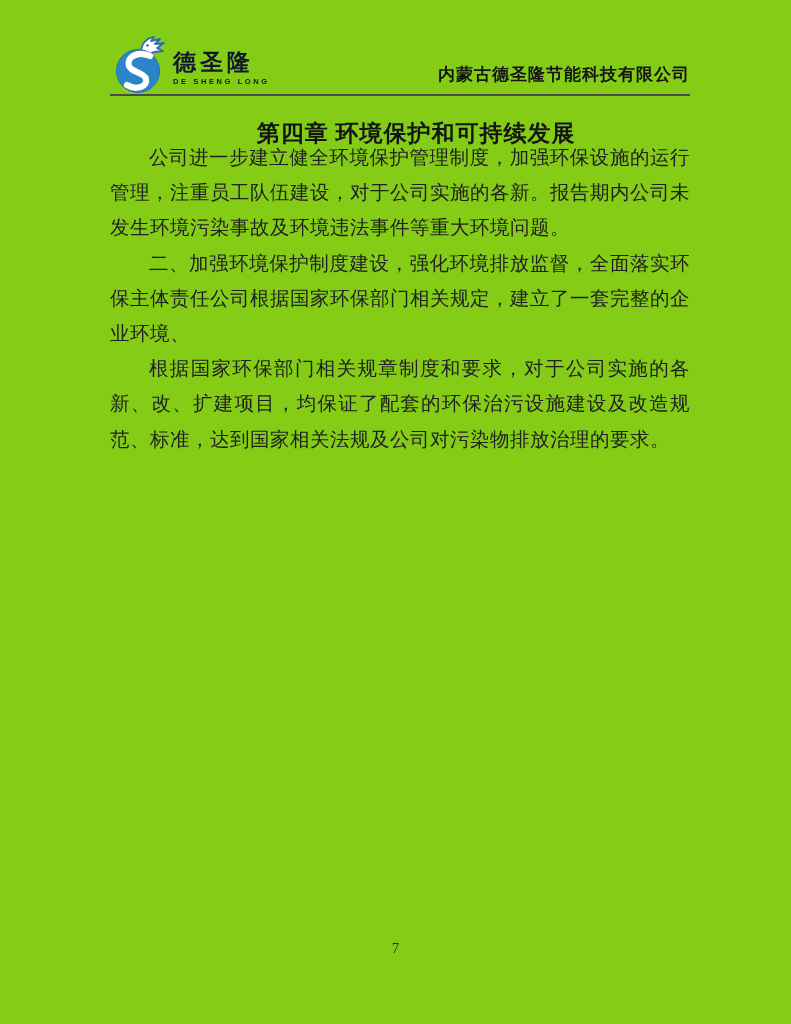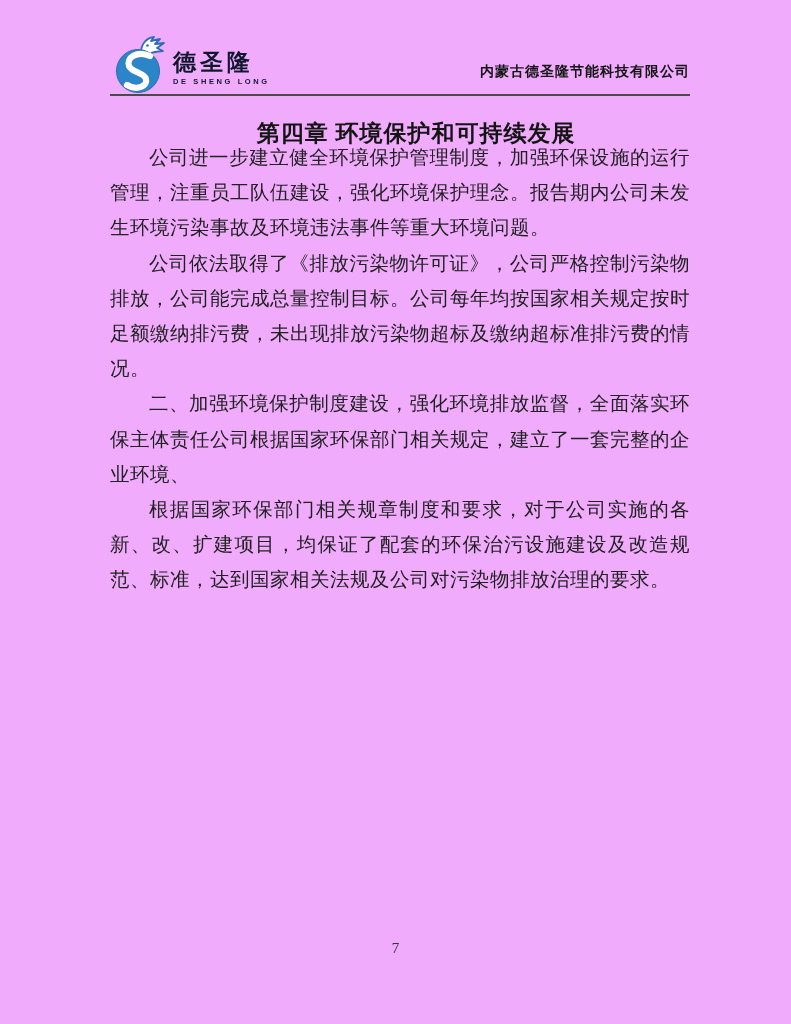--- a/index.html
+++ b/index.html
@@ -6,21 +6,21 @@
   body {
     width: 791px; height: 1024px;
     background: #ffffff;
     position: relative;
     overflow: hidden;
     font-family: "Liberation Serif", serif;
     color: var(--body-text, #212121);
   }
   .page {
     position: absolute; inset: 0;
-    background: #f0abfc;
+    background: #84cc16;
   }
   
   .logo {
     position: absolute; left: 114px; top: 34px;
     display: flex; align-items: flex-start; gap: 5px;
   }
   .logo svg { display: block; }
   .logo-text { margin-top: 17px; }
   .logo-cn {
     font-family: "Liberation Sans", sans-serif;
@@ -29,21 +29,21 @@
     color: var(--logo-text, #10182e);
   }
   .logo-en {
     font-family: "Liberation Sans", sans-serif;
     font-weight: bold; font-size: 7.5px; line-height: 1;
     letter-spacing: 2.6px; margin-top: 4px;
     color: var(--logo-text, #10182e);
   }
   .company-name {
     position: absolute; top: 63px; right: 101px;
-    font-size: 14px; font-weight: bold;
+    font-size: 17px; font-weight: bold;
     letter-spacing: 1px;
     color: #141414;
     white-space: nowrap;
   }
   .header-rule {
     position: absolute; top: 94px; left: 110px;
     width: 580px; height: 2px;
     background: var(--rule, #4a4a4a);
   }
   
@@ -93,21 +93,20 @@
       <div class="logo-en">DE SHENG LONG</div>
     </div>
   </div>
 
   <div class="company-name">内蒙古德圣隆节能科技有限公司</div>
   <div class="header-rule"></div>
 
   <h1 class="chapter-title">第四章 环境保护和可持续发展</h1>
 
   <div class="body-text">
-    <p>公司进一步建立健全环境保护管理制度，加强环保设施的运行管理，注重员工队伍建设，强化环境保护理念。报告期内公司未发生环境污染事故及环境违法事件等重大环境问题。</p>
-    <p>公司依法取得了《排放污染物许可证》，公司严格控制污染物排放，公司能完成总量控制目标。公司每年均按国家相关规定按时足额缴纳排污费，未出现排放污染物超标及缴纳超标准排污费的情况。</p>
+    <p>公司进一步建立健全环境保护管理制度，加强环保设施的运行管理，注重员工队伍建设，对于公司实施的各新。报告期内公司未发生环境污染事故及环境违法事件等重大环境问题。</p>
     <p>二、加强环境保护制度建设，强化环境排放监督，全面落实环保主体责任公司根据国家环保部门相关规定，建立了一套完整的企业环境、</p>
     <p>根据国家环保部门相关规章制度和要求，对于公司实施的各新、改、扩建项目，均保证了配套的环保治污设施建设及改造规范、标准，达到国家相关法规及公司对污染物排放治理的要求。</p>
   </div>
 
   <div class="page-number">7</div>
 
 </div>
 
 </body></html>

